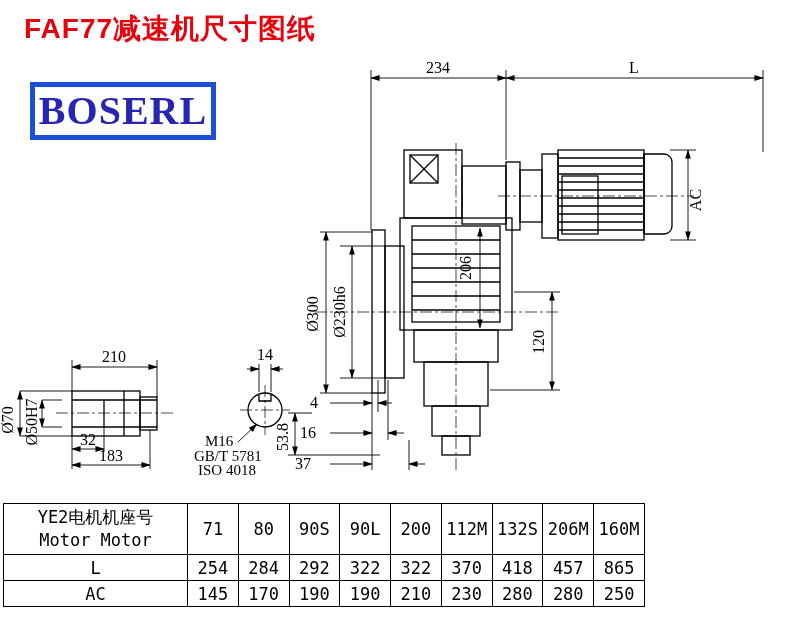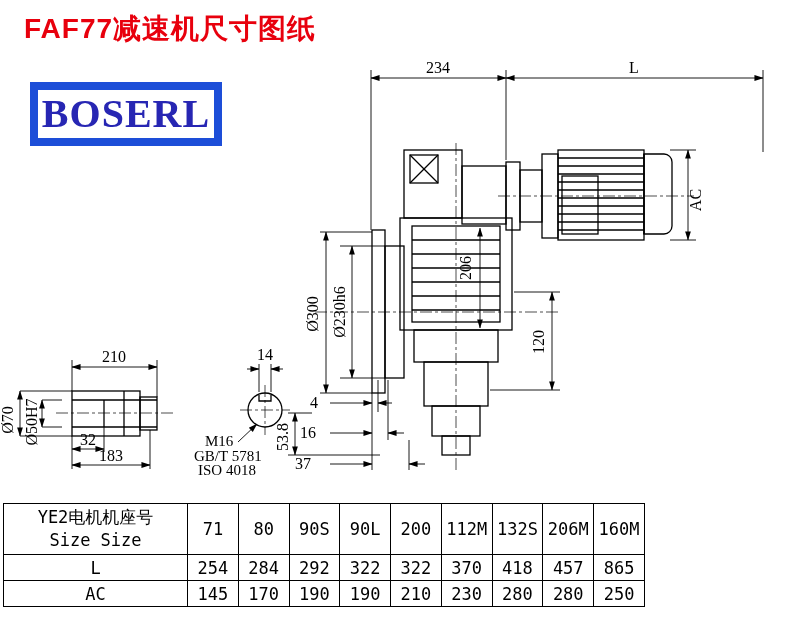--- a/index.html
+++ b/index.html
@@ -7,21 +7,21 @@
     width:800px;height:633px;position:relative;background:#ffffff;
     font-family:"Liberation Sans",sans-serif;color:#000;overflow:hidden;
   }
   .title{
     position:absolute;top:10px;left:24px;margin:0;
     font-size:28px;font-weight:bold;color:#e8000d;letter-spacing:1px;
     font-family:"Liberation Sans",sans-serif;white-space:nowrap;
   }
   .logo{
     position:absolute;top:82px;left:30px;width:176px;height:48px;
-    border:8px solid #1d4ed8;background:#fff;
+    border:5px solid #1d4ed8;background:#fff;
     display:flex;align-items:center;justify-content:center;
   }
   .logo span{
     font-family:"Liberation Serif",serif;font-weight:bold;
     font-size:40px;color:#2726b3;line-height:1;letter-spacing:1px;
   }
   .drawing{position:absolute;top:55px;left:0;}
   .ln rect,.ln line,.ln path,.ln circle{fill:none;stroke:#000;stroke-width:1.3px;}
   .cl line{stroke:#000;stroke-width:0.7px;stroke-dasharray:12 3 3 3;}
   .dim line{stroke:#000;stroke-width:0.9px;fill:none;}
@@ -218,21 +218,21 @@
       <col>
       <col>
       <col>
       <col>
       <col>
   </colgroup>
   <tbody>
     <tr class="hdr">
       <td class="hcell">
         <div>YE2电机机座号</div>
-        <div>Size Size</div>
+        <div>Motor Motor</div>
       </td>
       <td>71</td>
       <td>80</td>
       <td>90S</td>
       <td>90L</td>
       <td>200</td>
       <td>112M</td>
       <td>132S</td>
       <td>206M</td>
       <td>160M</td>

